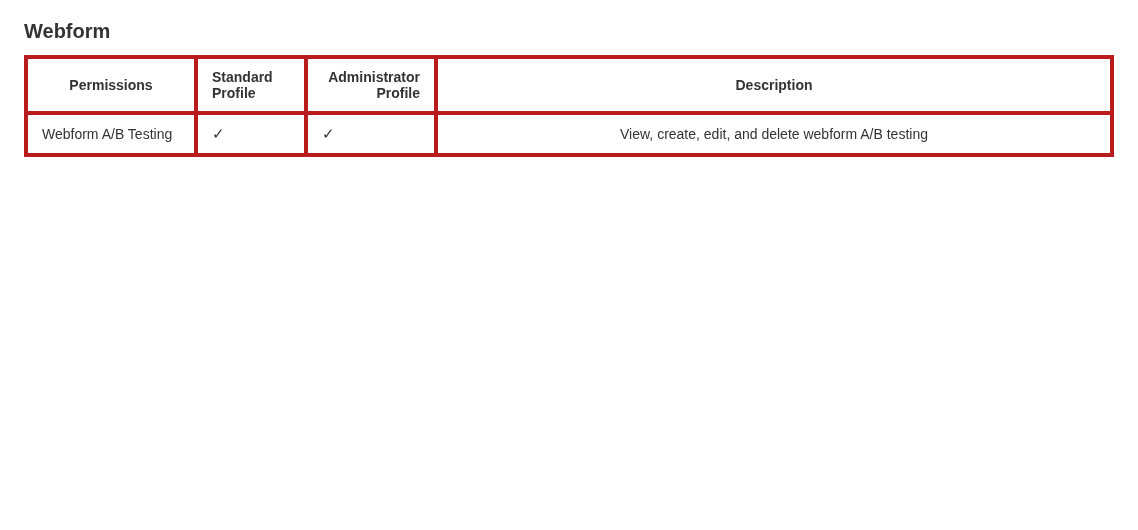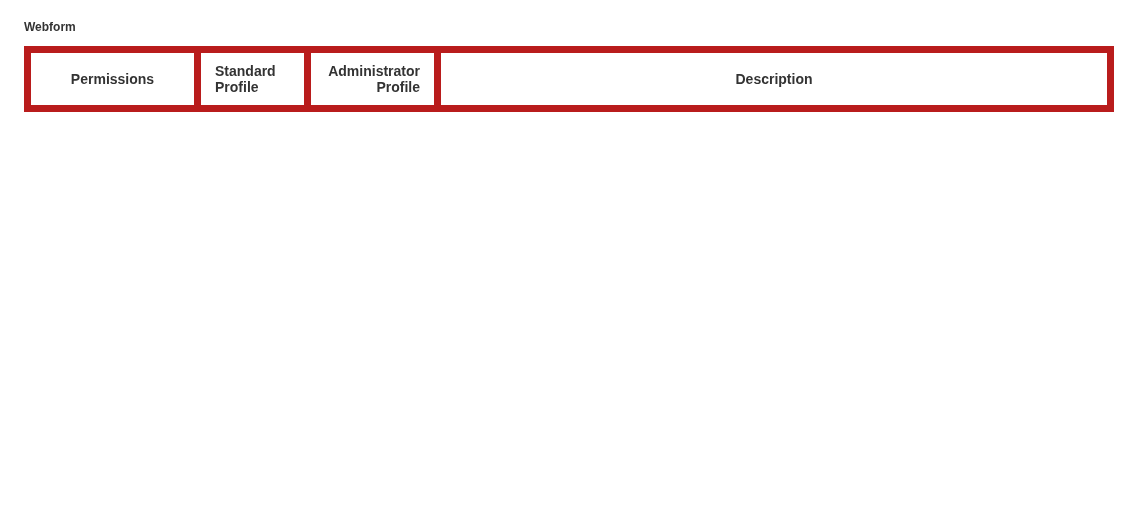--- a/index.html
+++ b/index.html
@@ -11,33 +11,33 @@
     body {
       font-family: -apple-system, BlinkMacSystemFont, 'Segoe UI', Arial, sans-serif;
       font-size: 14px;
       color: #333;
       background: #fff;
       padding: 20px 24px;
     }
 
     .section-title {
       font-weight: bold;
-      font-size: 12px;
+      font-size: 20px;
       margin-bottom: 12px;
     }
 
     .permissions-table {
       width: 100%;
       border-collapse: collapse;
       border: 1px solid #ccc;
     }
 
     .permissions-table th,
     .permissions-table td {
-      border: 7px solid #b91c1c;
+      border: 4px solid #b91c1c;
       padding: 10px 14px;
       vertical-align: middle;
     }
 
     .permissions-table thead tr th {
       font-weight: bold;
       background-color: #fff;
       vertical-align: middle;
     }
 
@@ -86,15 +86,21 @@
         </th>
         <th class="col-admin">
           <span>Administrator Profile</span>
         </th>
         <th class="col-description">
           <span>Description</span>
         </th>
       </tr>
     </thead>
     <tbody id="table-body">
+        <tr>
+          <td class="col-permissions">Webform A/B Testing</td>
+          <td class="col-standard check-cell"><span class="check-mark">✓</span></td>
+          <td class="col-admin check-cell"><span class="check-mark">✓</span></td>
+          <td class="col-description">View, create, edit, and delete webform A/B testing</td>
+        </tr>
       </tbody>
   </table>
 </div>
 
 </body></html>

